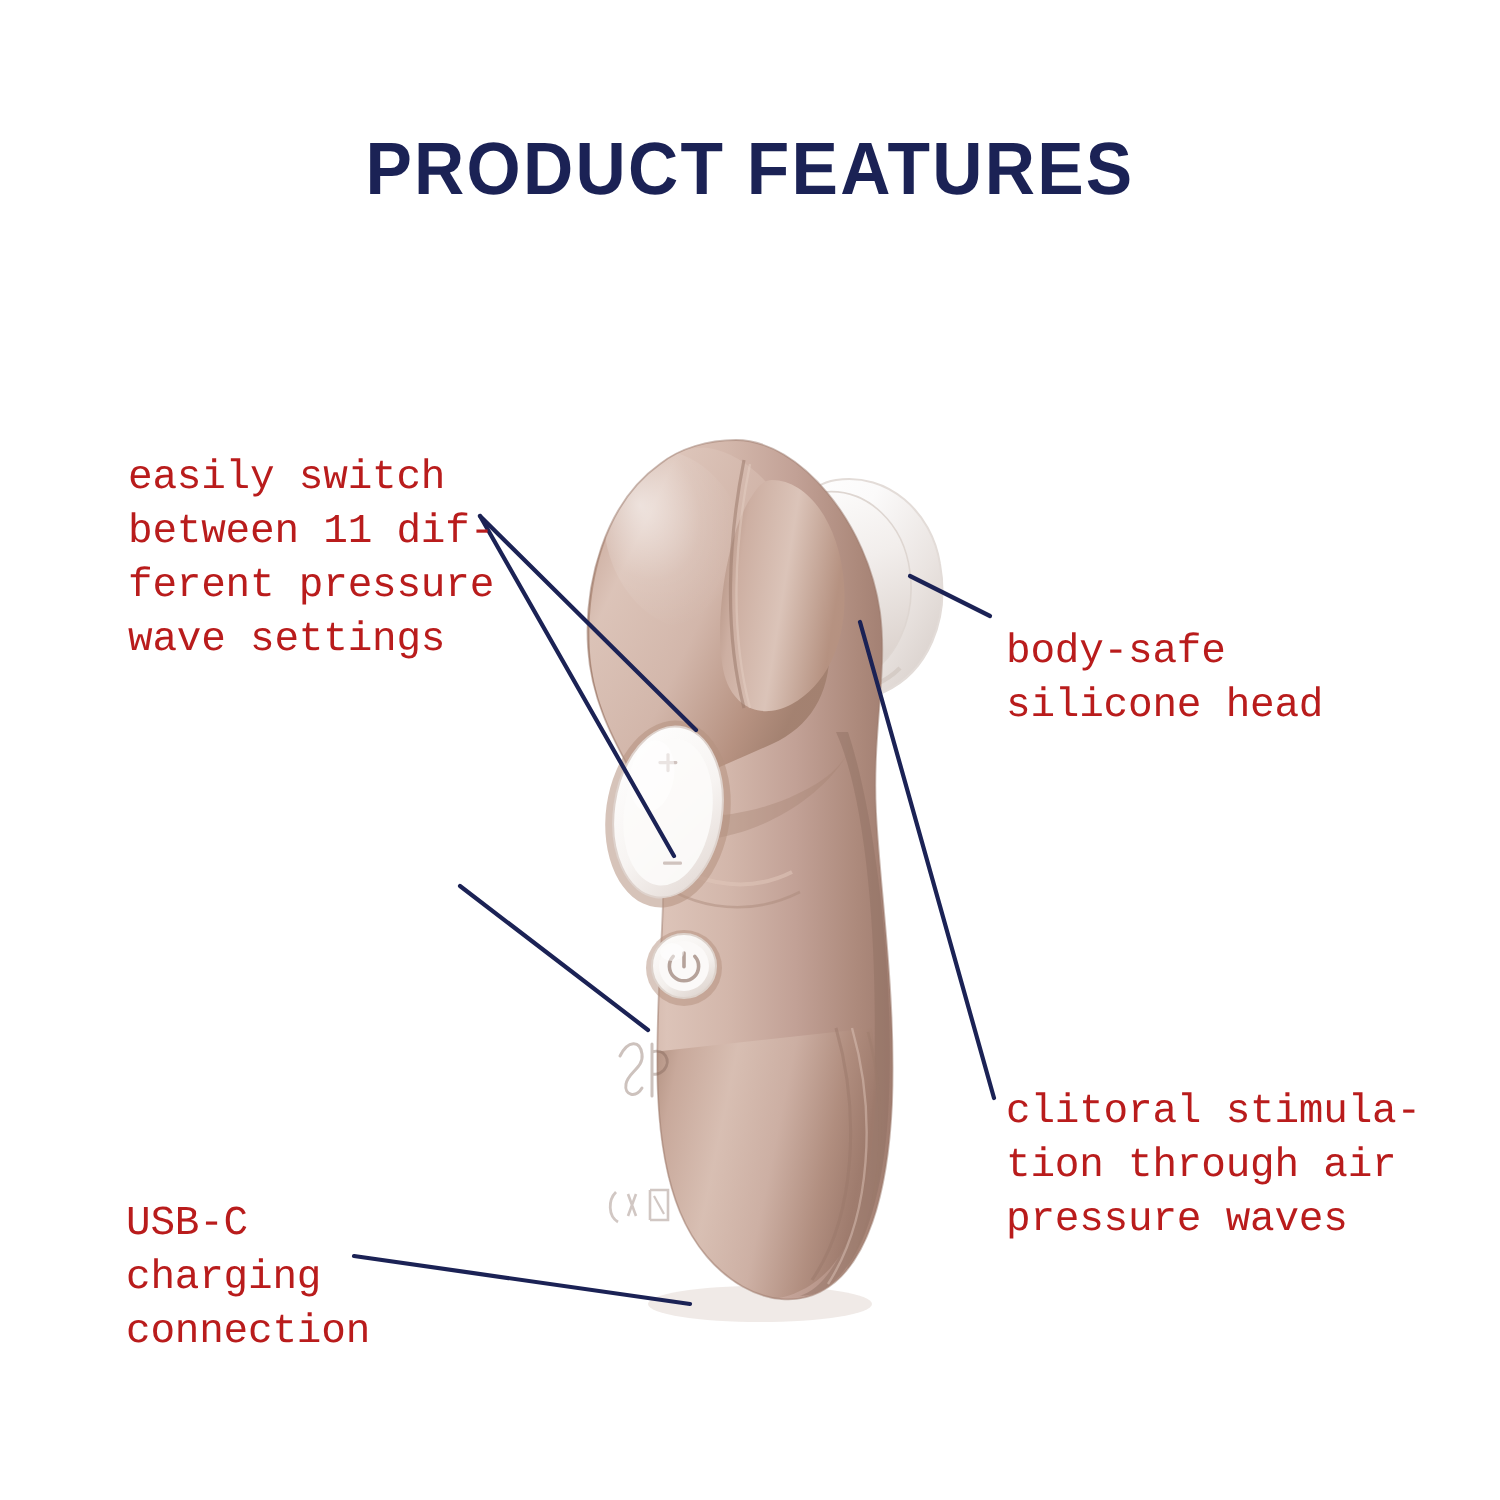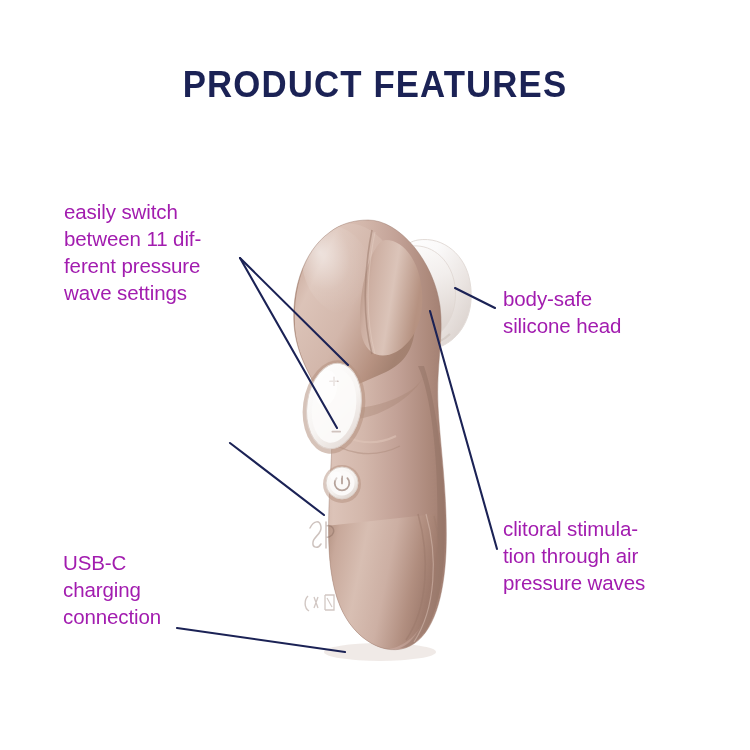--- a/index.html
+++ b/index.html
@@ -26,31 +26,32 @@
     font-family: "Liberation Sans", sans-serif;
     font-weight: bold;
     font-size: 37px;
     letter-spacing: 1.2px;
     transform: scaleX(0.94);
     white-space: nowrap;
   }
   
   .callout {
     position: absolute;
-    color: #a21caf;
-    font-family: Liberation Sans, sans-serif;
+    color: #b91c1c;
+    font-family: Liberation Mono, monospace;
     font-size: 20.5px;
     line-height: 1.32;
     font-weight: 400;
     letter-spacing: -0.1px;
     white-space: pre-line;
+    margin-top: 28px;
   }
   #callout-settings   { left: 64px;  top: 198px; width: 190px; }
   #callout-ergonomic  { left: 63px;  top: 394px; width: 190px; }
-  #callout-usbc       { left: 63px;  top: 549px; width: 175px; }
+  #callout-usbc       { left: 63px;  top: 571px; width: 175px; }
   #callout-silicone   { left: 503px; top: 285px; width: 200px; }
   #callout-clitoral   { left: 503px; top: 515px; width: 215px; }
 
   
   #lines-layer {
     position: absolute;
     left: 0; top: 0;
     width: 750px; height: 750px;
     pointer-events: none;
   }

